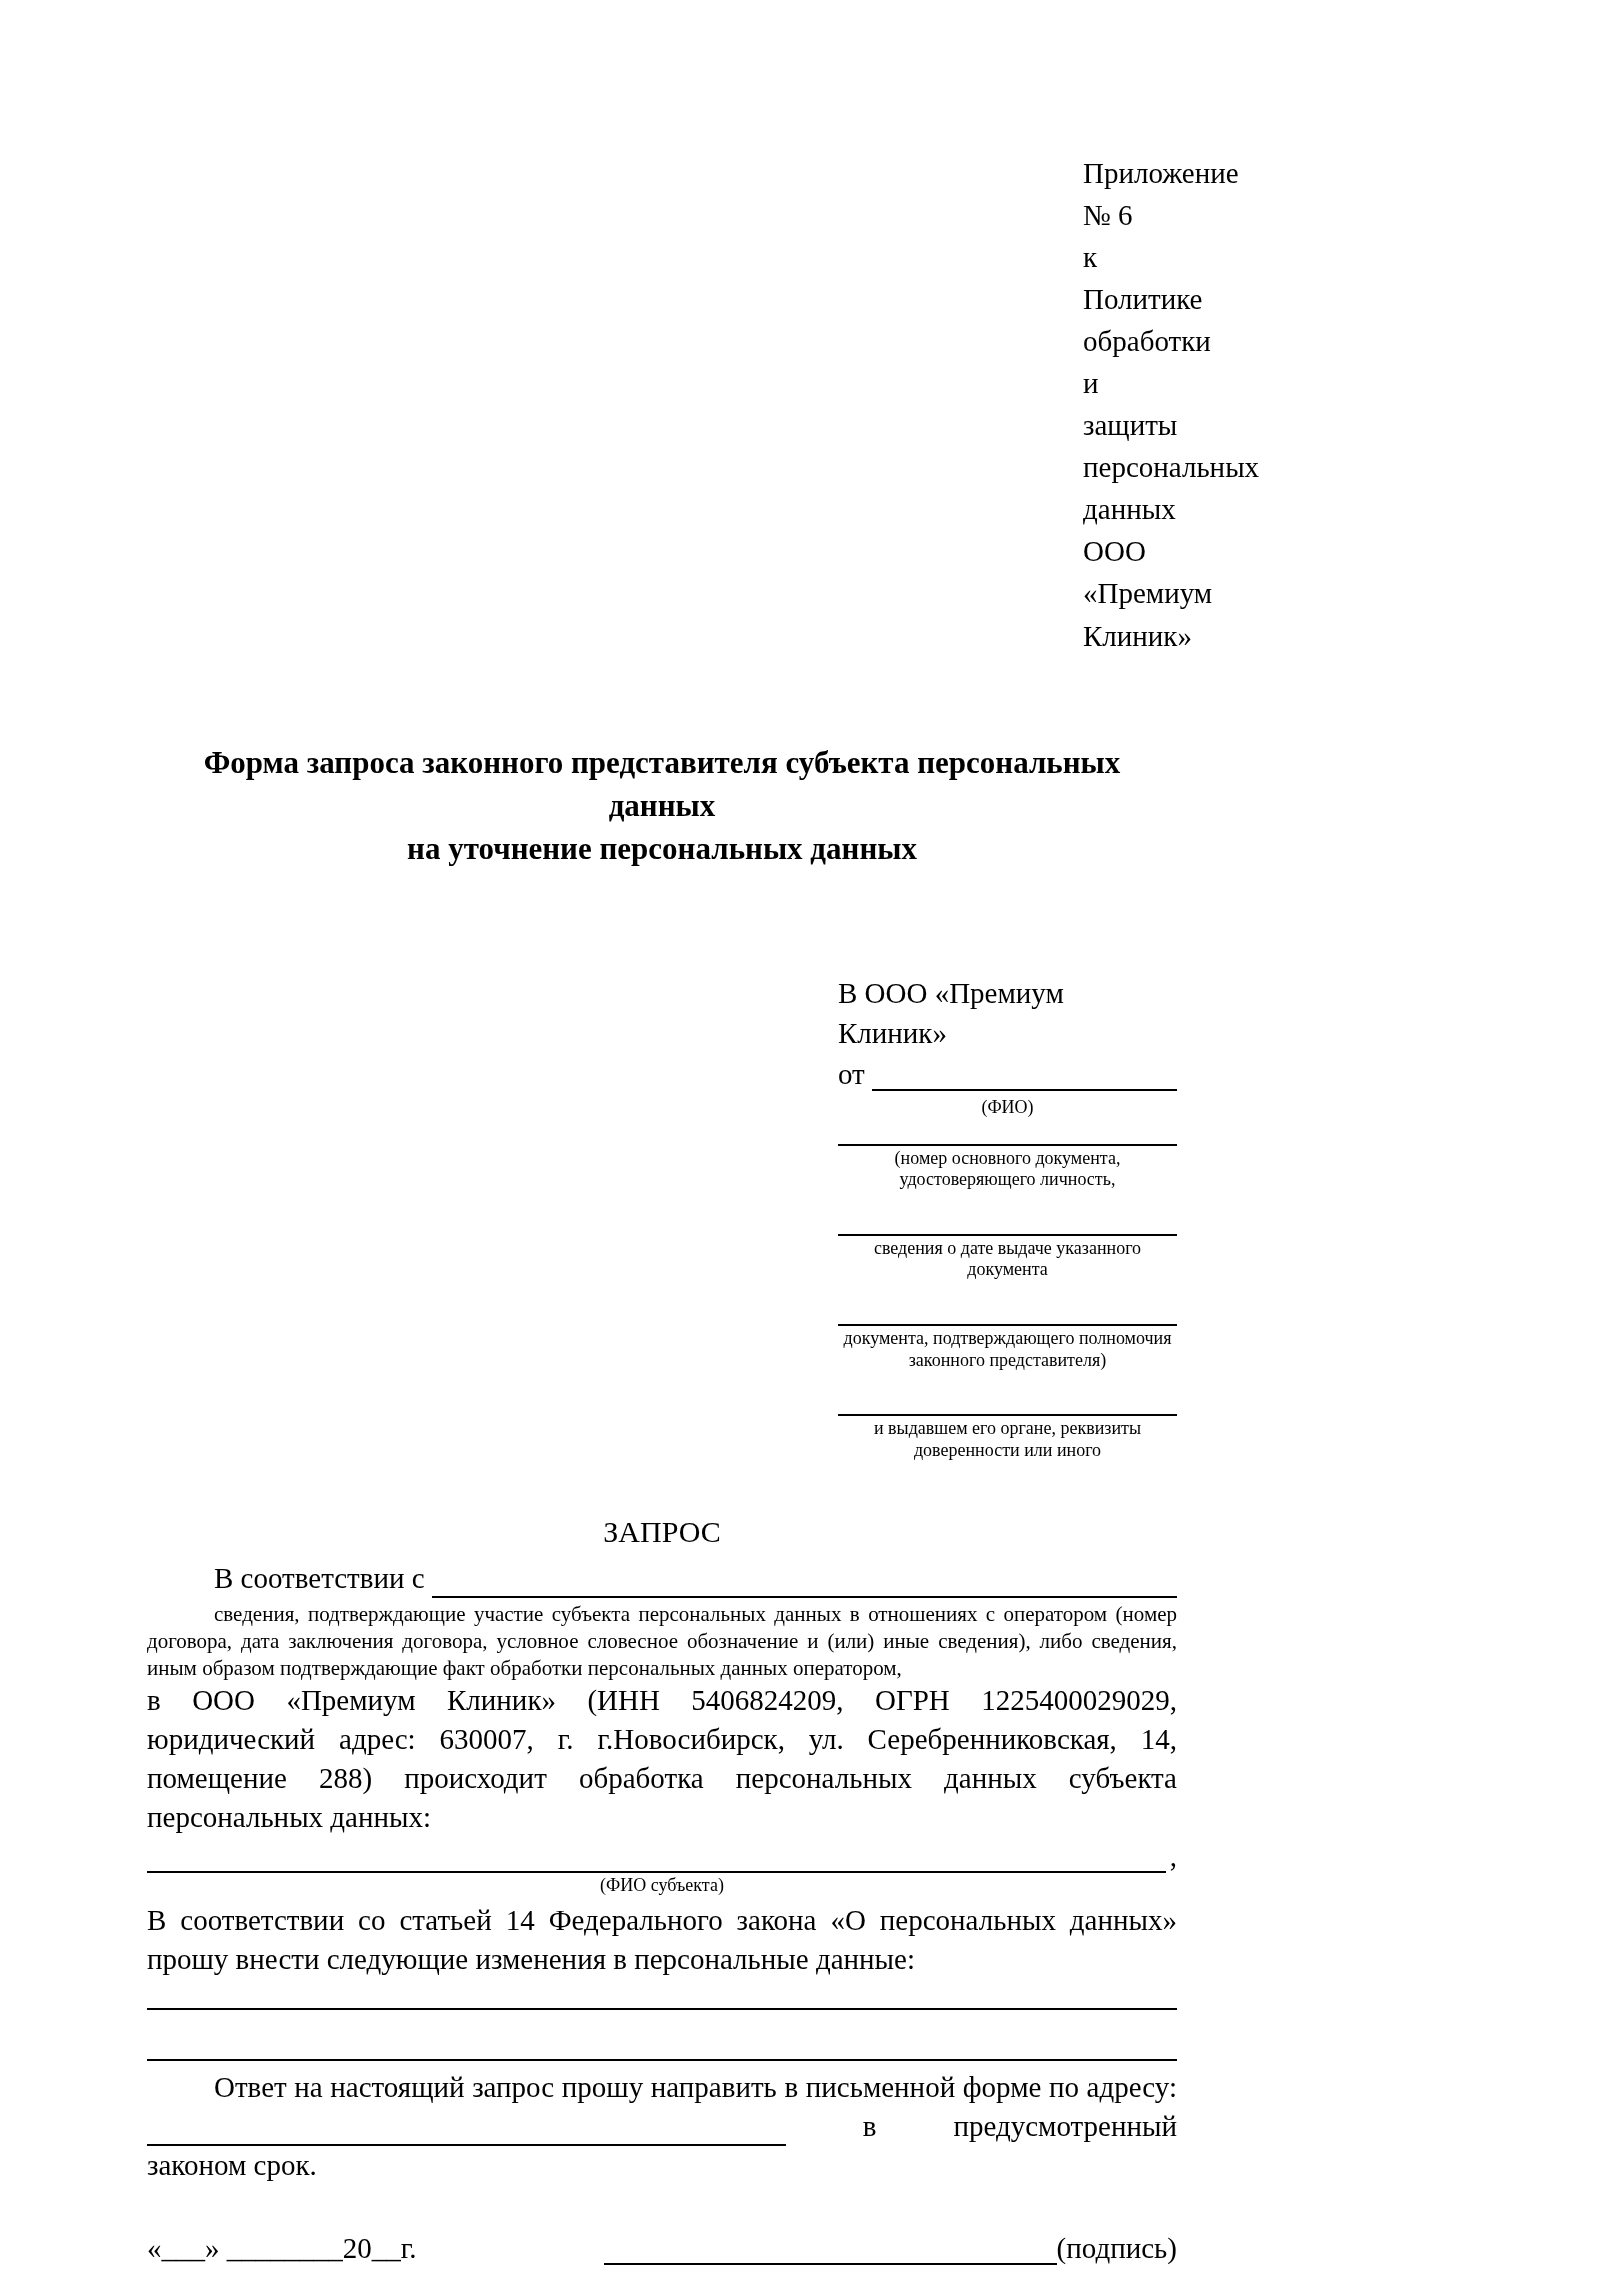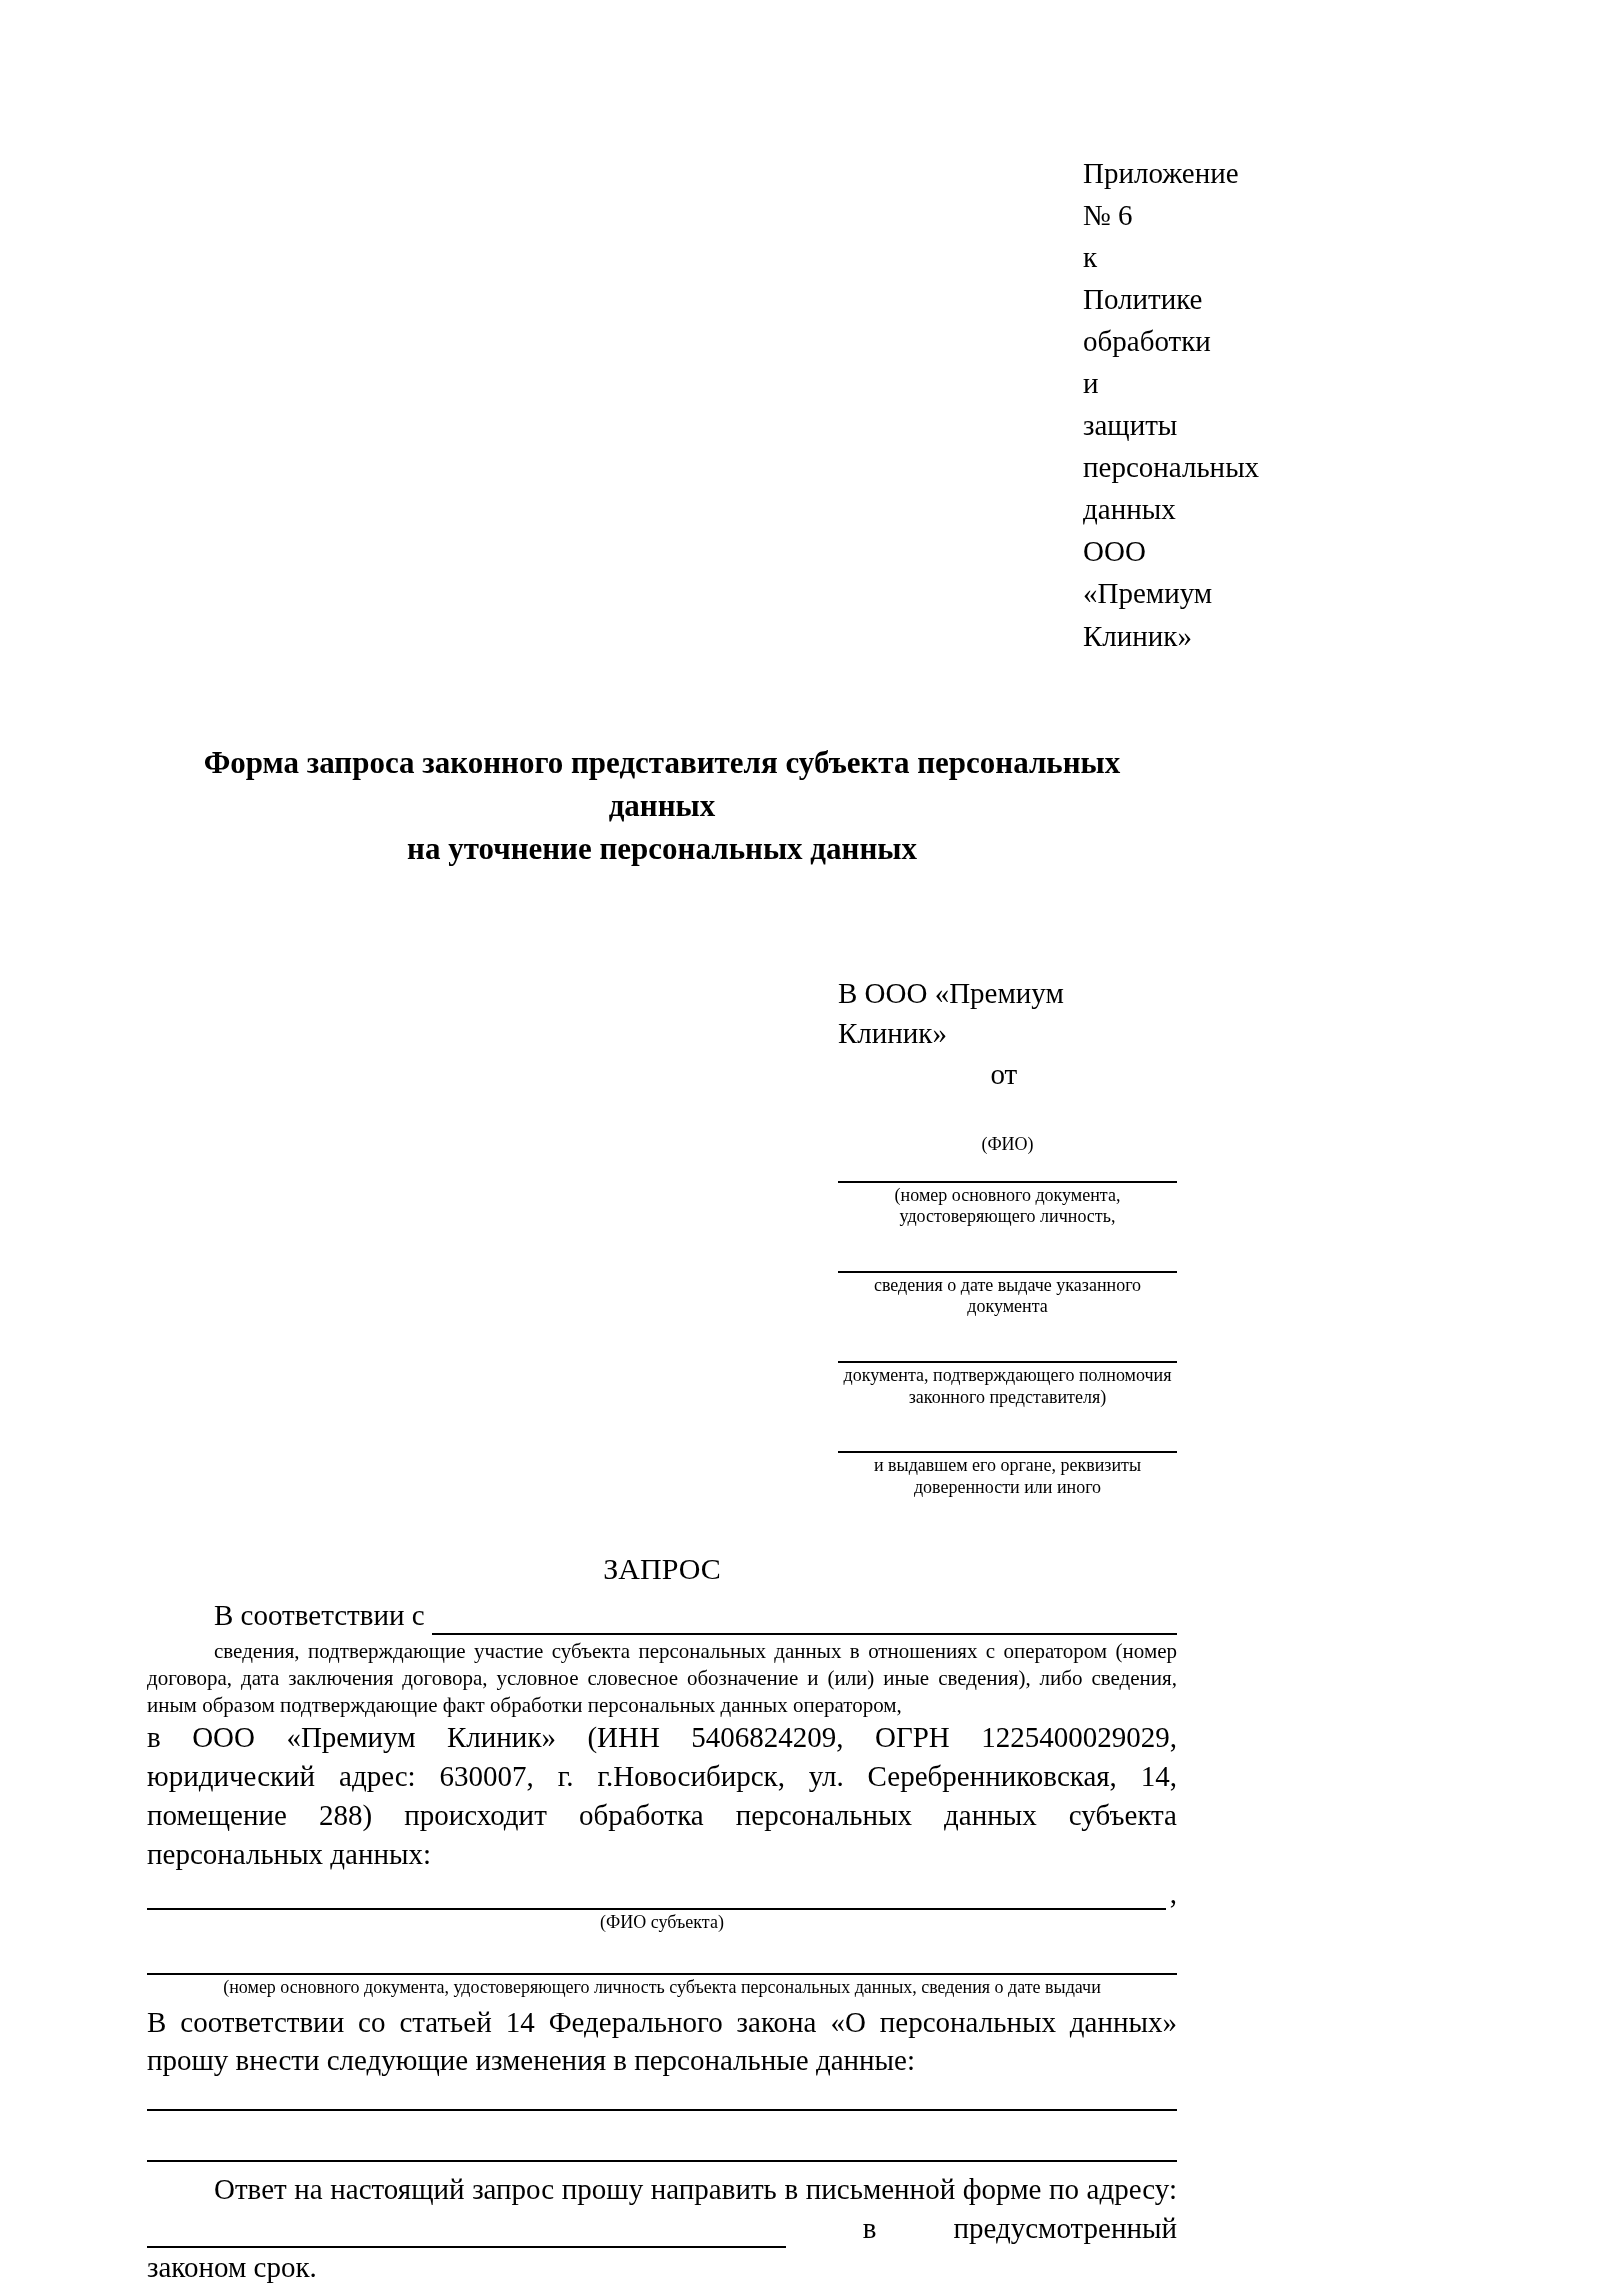--- a/index.html
+++ b/index.html
@@ -34,22 +34,21 @@
   }
   
   .addressee {
     margin-left: 691px;
     margin-top: 102px;
     font-size: 29px;
     line-height: 1.4;
   }
   .from-row {
     display: flex;
-    align-items: center;
-    flex-direction: column;
+    align-items: flex-start;
   }
   .from-row .label { white-space: pre; }
   .fill-line {
     flex: 1 1 auto;
     border-bottom: 2.9px solid #000;
     height: 35px;
   }
   .caption {
     font-size: 18px;
     line-height: 1.2;
@@ -211,24 +210,20 @@
   <div class="small-note">сведения, подтверждающие участие субъекта персональных данных в отношениях с оператором (номер договора, дата заключения договора, условное словесное обозначение и (или) иные сведения), либо сведения, иным образом подтверждающие факт обработки персональных данных оператором,</div>
 
   <div class="body-para">в ООО «Премиум Клиник» (ИНН 5406824209, ОГРН 1225400029029, юридический адрес: 630007, г. г.Новосибирск, ул. Серебренниковская, 14, помещение 288) происходит обработка персональных данных субъекта персональных данных:</div>
 
   <div class="subject-fio-row">
     <span class="blank"></span>
     <span class="suffix">,</span>
   </div>
   <div class="caption">(ФИО субъекта)</div>
 
-  <div class="wide-group">
-    <div class="blank"></div>
-    <div class="caption">(номер основного документа, удостоверяющего личность субъекта персональных данных, сведения о дате выдачи</div>
-  </div>
 
   <div class="body-para law-para">В соответствии со статьей 14 Федерального закона «О персональных данных» прошу внести следующие изменения в персональные данные:</div>
 
   <div class="blank-wide-1"></div>
   <div class="blank-wide-2"></div>
 
   <div class="reply-line-1">Ответ на настоящий запрос прошу направить в письменной форме по адресу:</div>
   <div class="reply-line-2">
     <span class="blank"></span>
     <span>в</span>

